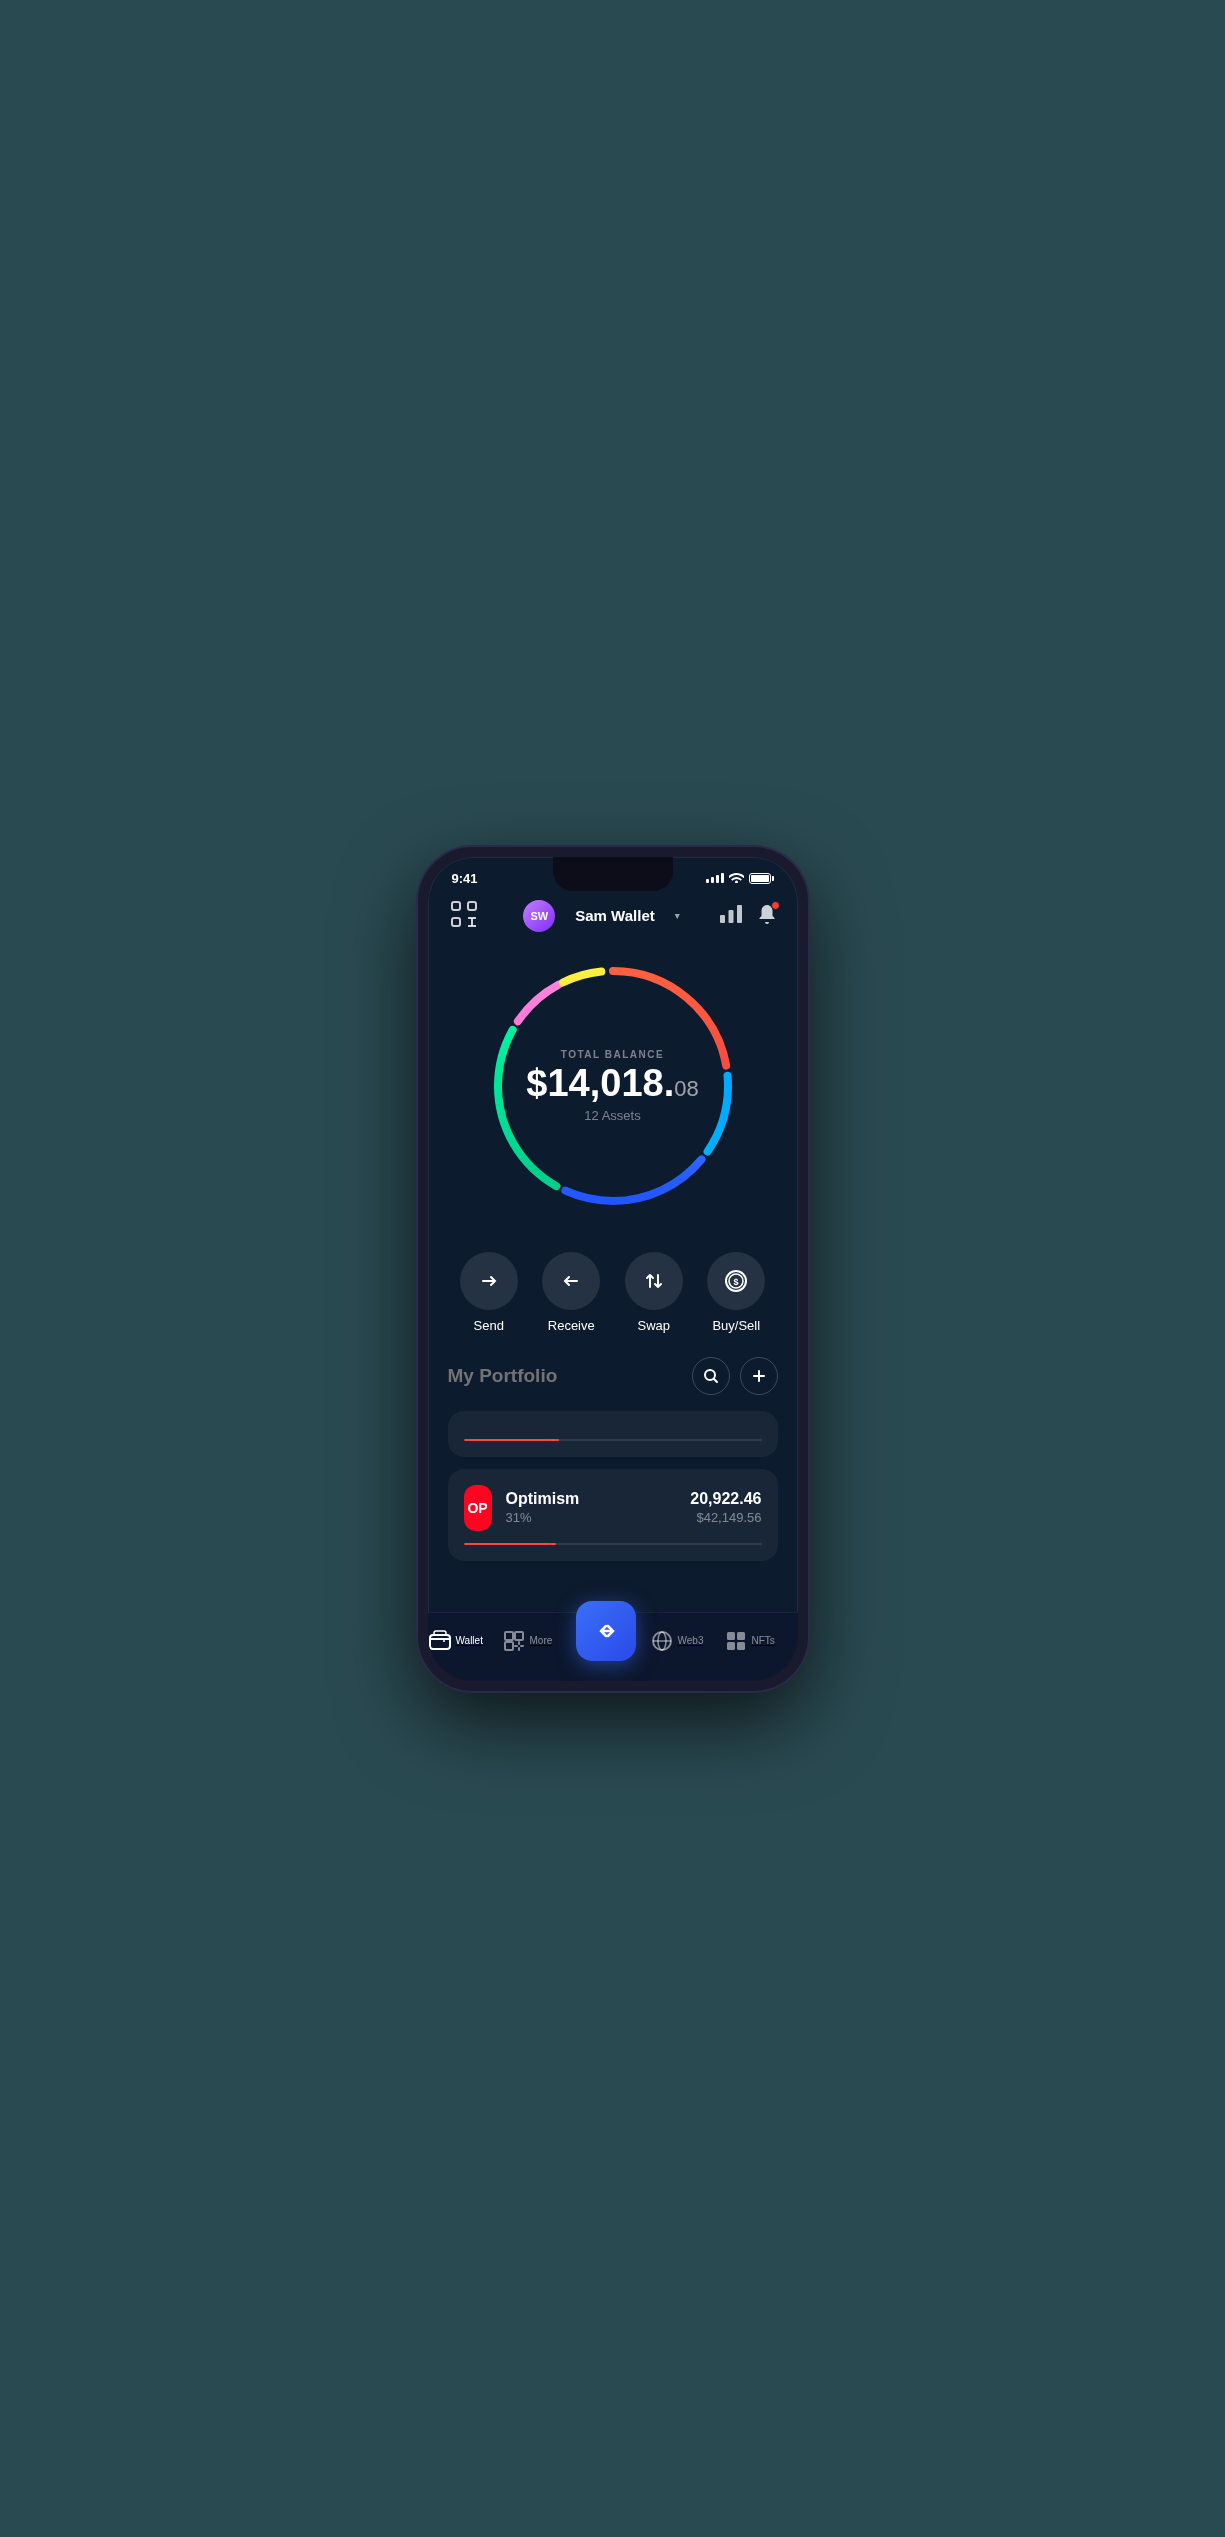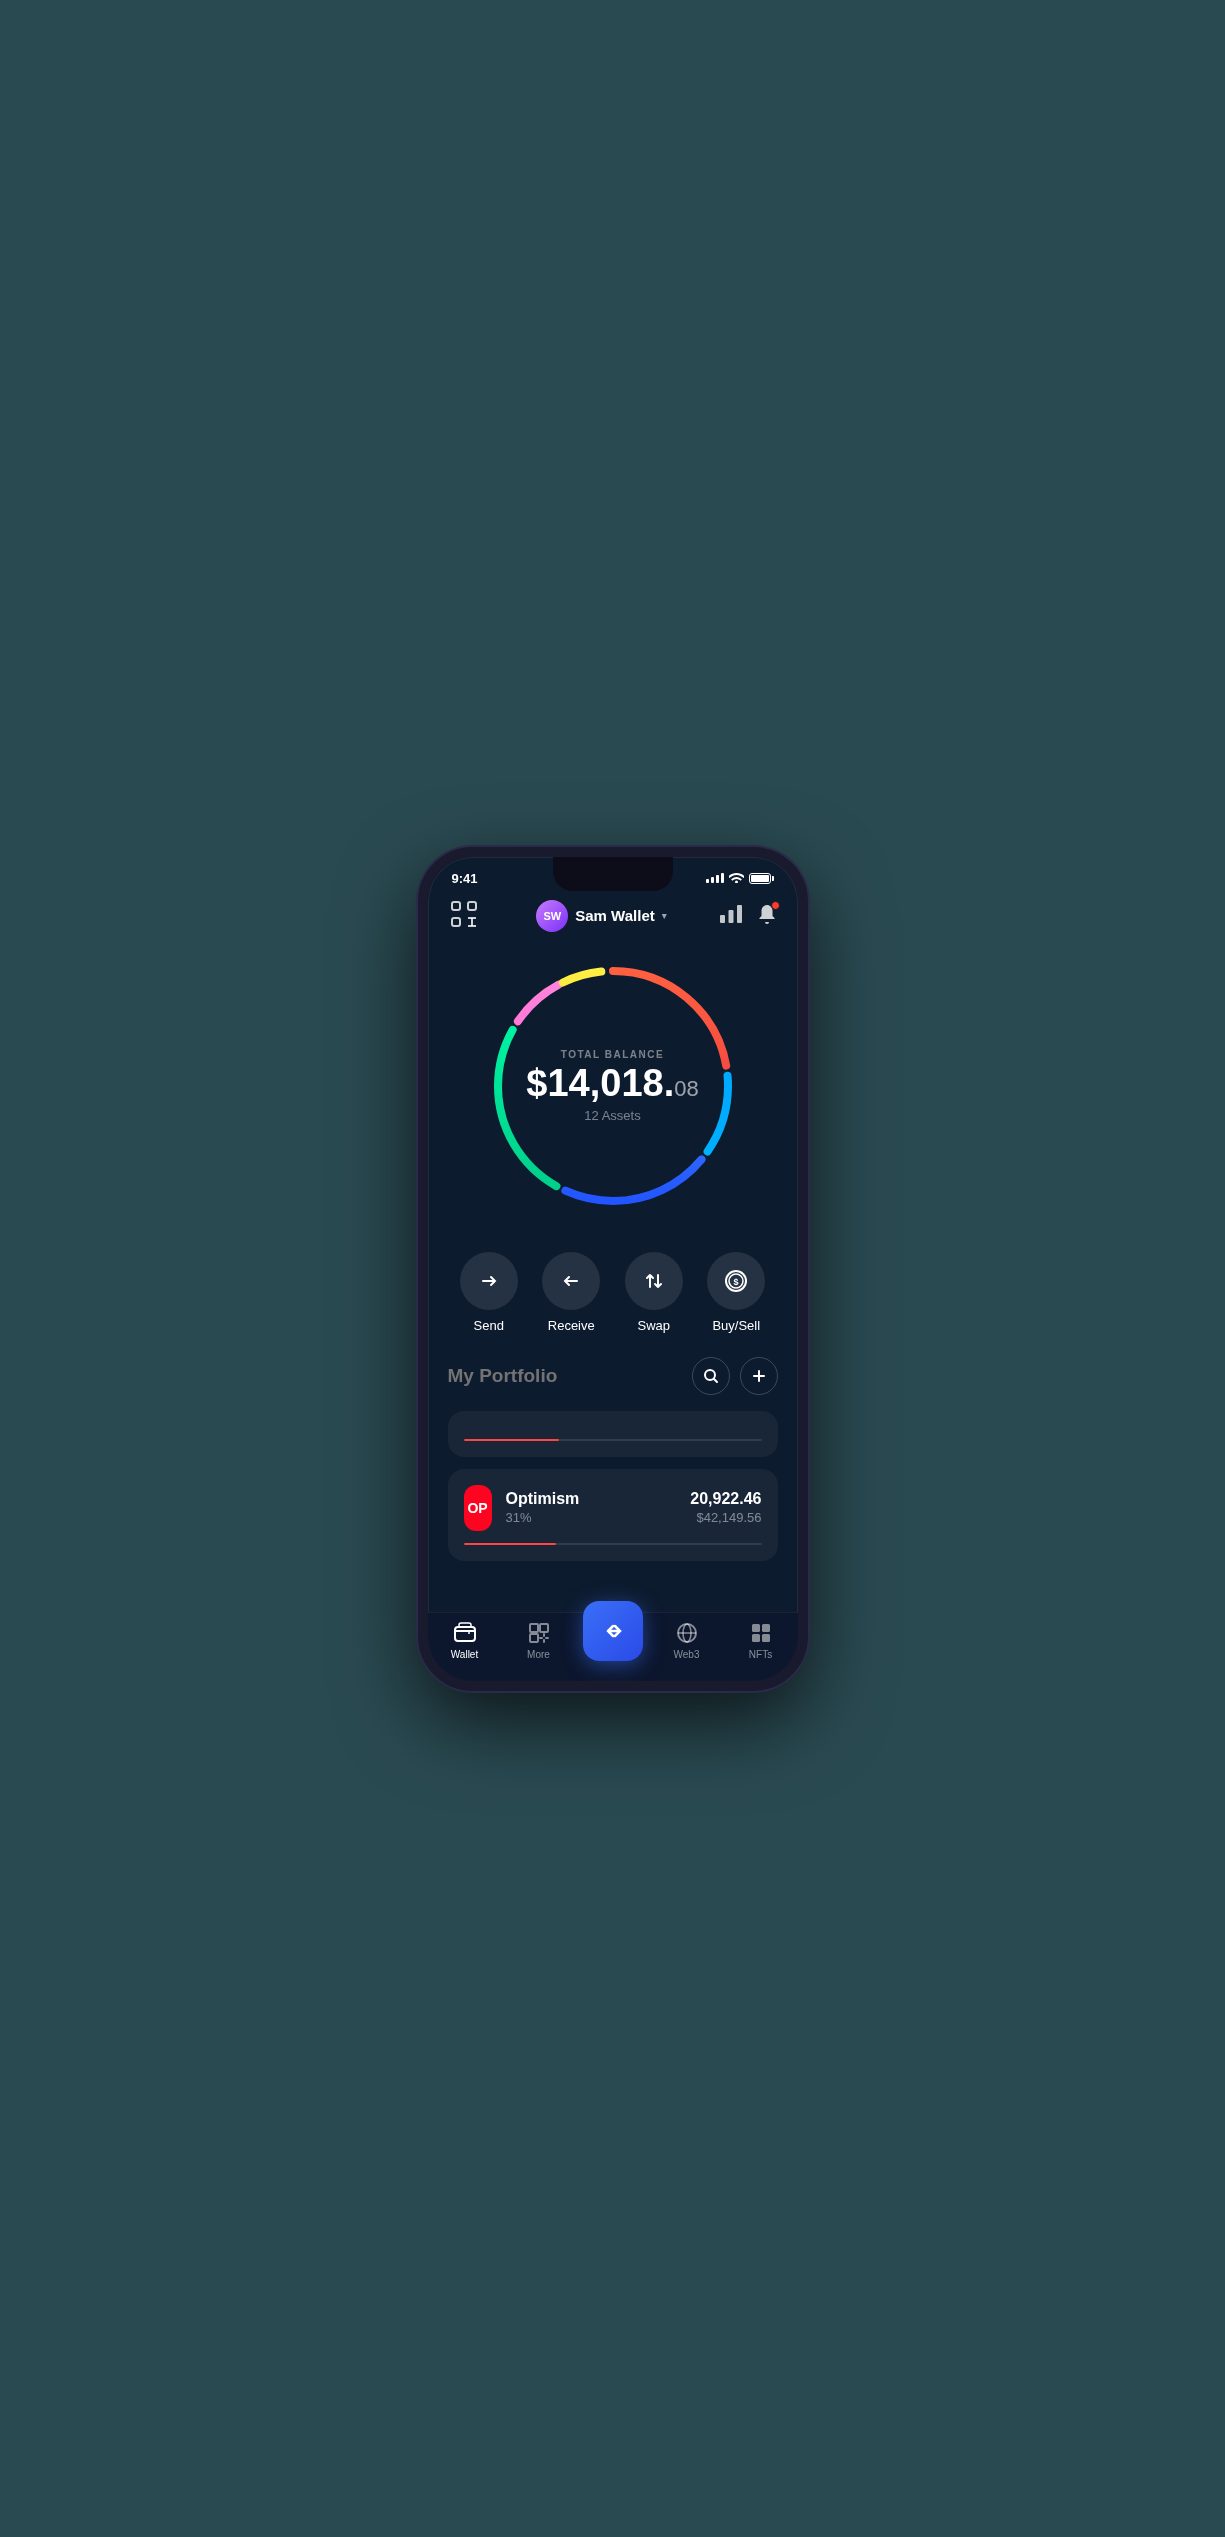--- a/index.html
+++ b/index.html
@@ -121,21 +121,21 @@
       flex-shrink: 0;
     }
 
     .header-left {
       width: 36px;
     }
 
     .user-selector {
       display: flex;
       align-items: center;
-      gap: 7px;
+      gap: 20px;
     }
 
     .avatar {
       width: 32px;
       height: 32px;
       border-radius: 50%;
       background: linear-gradient(135deg, #c77dff, #7b2ff7);
       display: flex;
       align-items: center;
       justify-content: center;
@@ -401,24 +401,25 @@
       padding: 8px 0 20px;
       display: flex;
       justify-content: space-around;
       align-items: center;
       flex-shrink: 0;
       position: relative;
     }
 
     .nav-item {
       display: flex;
-      flex-direction: column;
+      flex-direction: row;
       align-items: center;
       gap: 4px;
       flex: 1;
+      text-decoration: underline;
     }
 
     .nav-label {
       font-size: 10px;
       color: rgba(255,255,255,0.5);
     }
 
     .nav-label.active {
       color: #fff;
     }

